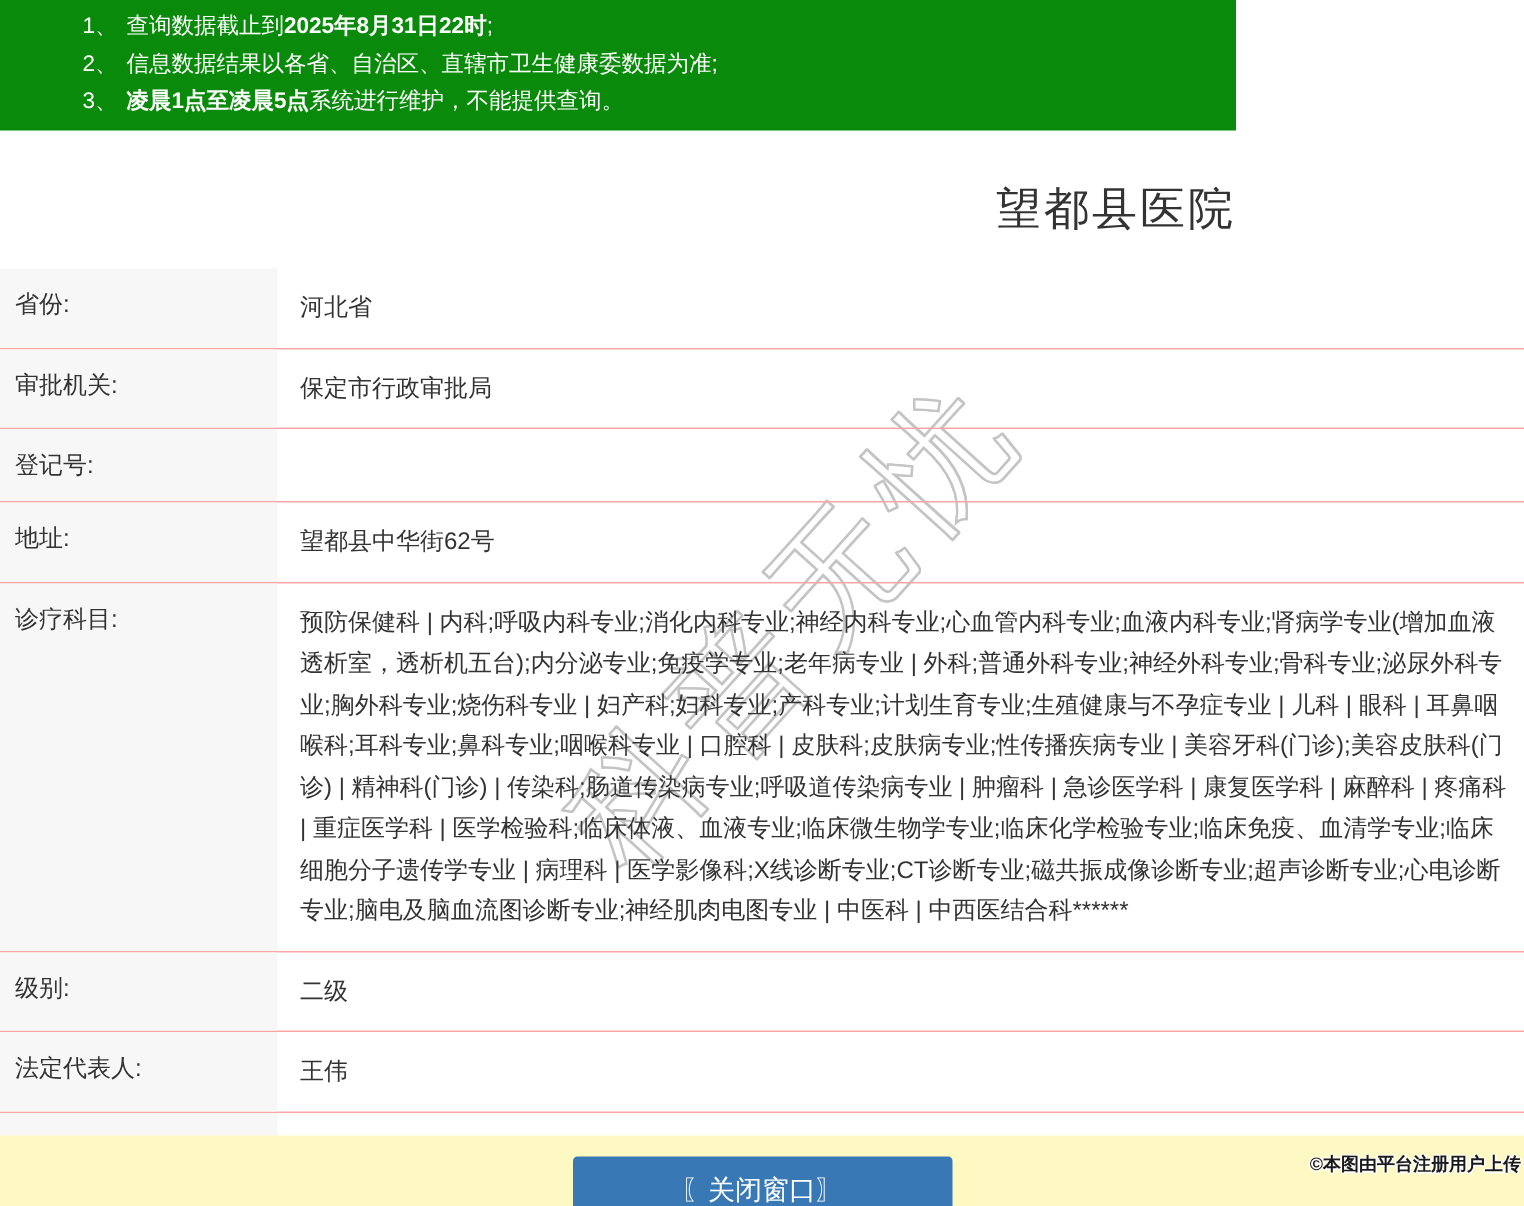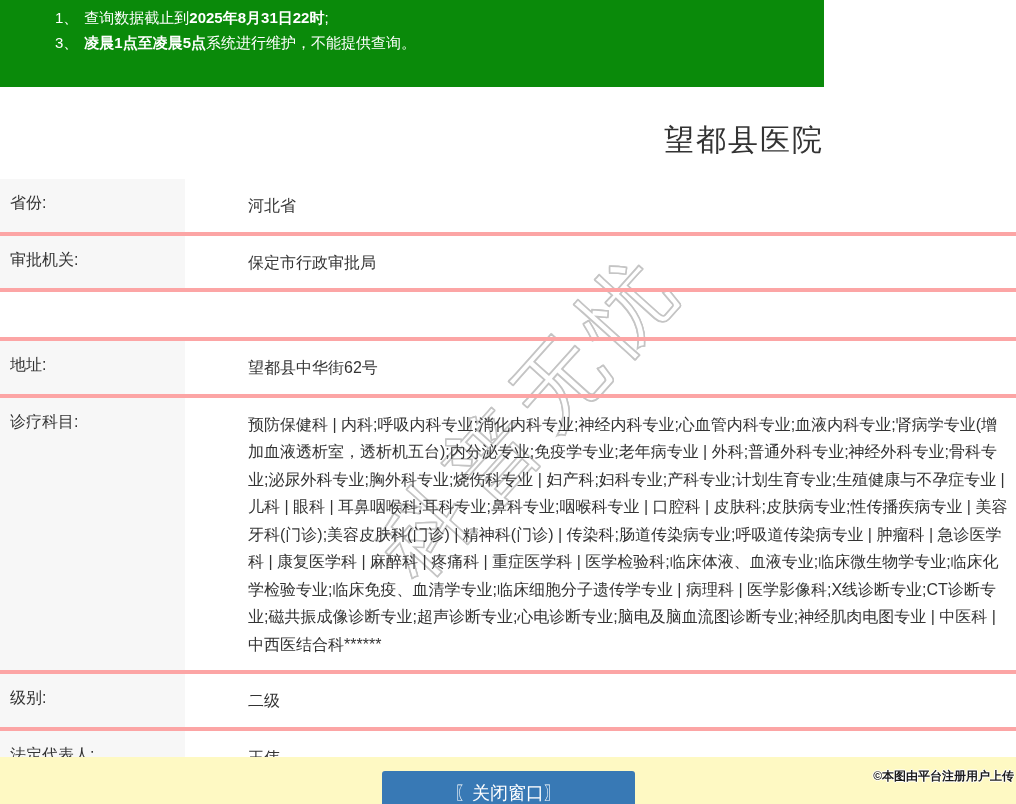--- a/index.html
+++ b/index.html
@@ -13,21 +13,21 @@
   .notice-line{ font-size:15px; line-height:25px; white-space:nowrap; }
   .notice-line .num{ margin-right:6px; }
   .notice-line .b{ font-weight:bold; }
 
   
   .title{ position:relative; z-index:2; margin-top:35px; text-align:right;
     font-size:30px; color:#333; letter-spacing:2px; line-height:36px; }
 
   
   .info-table{ position:relative; z-index:1; margin-top:21px; width:1016px; }
-  .row{ display:flex; min-height:49px; border-bottom:4px solid #fca5a5;gap:48px; }
+  .row{ display:flex; min-height:49px; border-bottom:1px solid #fca5a5; }
   .cell{ font-size:16px; color:#333; }
   .cell.label{ width:185px; background:#f7f7f7; padding:14px 8px 12px 10px;
     flex:0 0 185px; }
   .cell.value{ flex:1; padding:13px 6px 12px 15px; line-height:27.5px;
     background:transparent; word-break:break-all; }
 
   
   .watermark{ position:absolute; z-index:0; left:318px; top:330px; width:470px;
     transform:rotate(-48deg); font-size:88px; letter-spacing:12px; color:#fff;
     -webkit-text-stroke:1.5px #c4c4c4;
@@ -45,37 +45,39 @@
     font-weight:bold; color:#1a1a1a;
     text-shadow:1px 0 #fff,-1px 0 #fff,0 1px #fff,0 -1px #fff; }
 </style>
 </head>
 <body>
 
 <div class="page">
 
   <div class="notice">
     <div class="notice-line"><span class="num">1、</span><span>查询数据截止到</span><span class="b">2025年8月31日22时</span><span>;</span></div>
+    <div class="notice-line"><span class="num">2、</span><span>信息数据结果以各省、自治区、直辖市卫生健康委数据为准;</span><span class="b"></span><span></span></div>
     <div class="notice-line"><span class="num">3、</span><span></span><span class="b">凌晨1点至凌晨5点</span><span>系统进行维护，不能提供查询。</span></div>
   </div>
 
   <div class="title">望都县医院</div>
 
   <div class="watermark">科普无忧</div>
 
   <div class="info-table">
     <div class="row">
       <div class="cell label">省份:</div>
       <div class="cell value">河北省</div>
     </div>
     <div class="row">
       <div class="cell label">审批机关:</div>
       <div class="cell value">保定市行政审批局</div>
     </div>
     <div class="row">
+      <div class="cell label">登记号:</div>
     </div>
     <div class="row">
       <div class="cell label">地址:</div>
       <div class="cell value">望都县中华街62号</div>
     </div>
     <div class="row">
       <div class="cell label">诊疗科目:</div>
       <div class="cell value">预防保健科 | 内科;呼吸内科专业;消化内科专业;神经内科专业;心血管内科专业;血液内科专业;肾病学专业(增加血液透析室，透析机五台);内分泌专业;免疫学专业;老年病专业 | 外科;普通外科专业;神经外科专业;骨科专业;泌尿外科专业;胸外科专业;烧伤科专业 | 妇产科;妇科专业;产科专业;计划生育专业;生殖健康与不孕症专业 | 儿科 | 眼科 | 耳鼻咽喉科;耳科专业;鼻科专业;咽喉科专业 | 口腔科 | 皮肤科;皮肤病专业;性传播疾病专业 | 美容牙科(门诊);美容皮肤科(门诊) | 精神科(门诊) | 传染科;肠道传染病专业;呼吸道传染病专业 | 肿瘤科 | 急诊医学科 | 康复医学科 | 麻醉科 | 疼痛科 | 重症医学科 | 医学检验科;临床体液、血液专业;临床微生物学专业;临床化学检验专业;临床免疫、血清学专业;临床细胞分子遗传学专业 | 病理科 | 医学影像科;X线诊断专业;CT诊断专业;磁共振成像诊断专业;超声诊断专业;心电诊断专业;脑电及脑血流图诊断专业;神经肌肉电图专业 | 中医科 | 中西医结合科******</div>
     </div>
     <div class="row">

